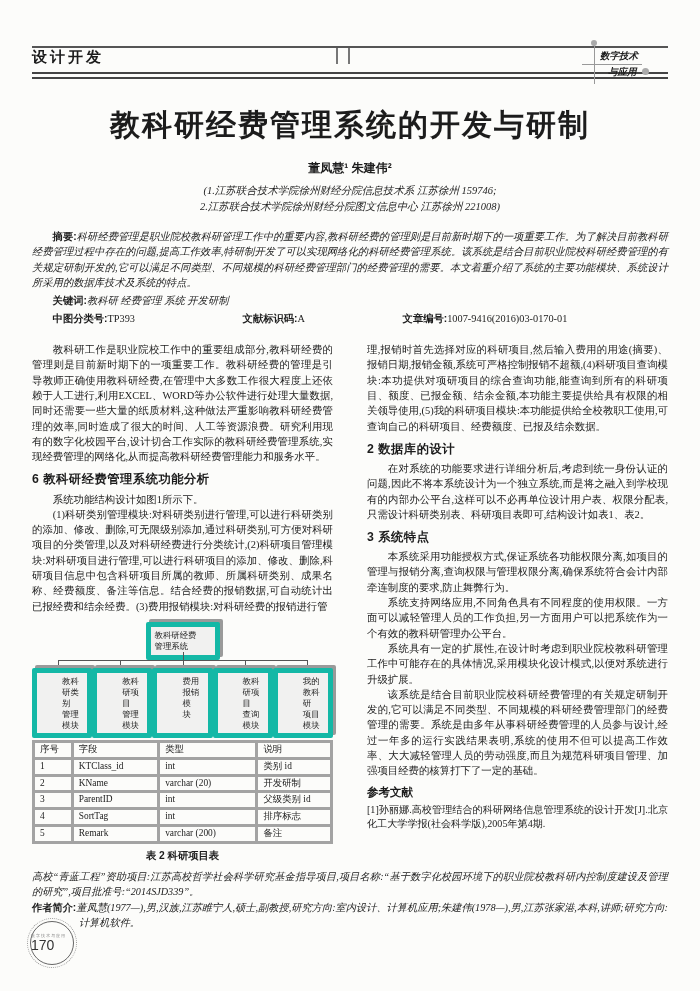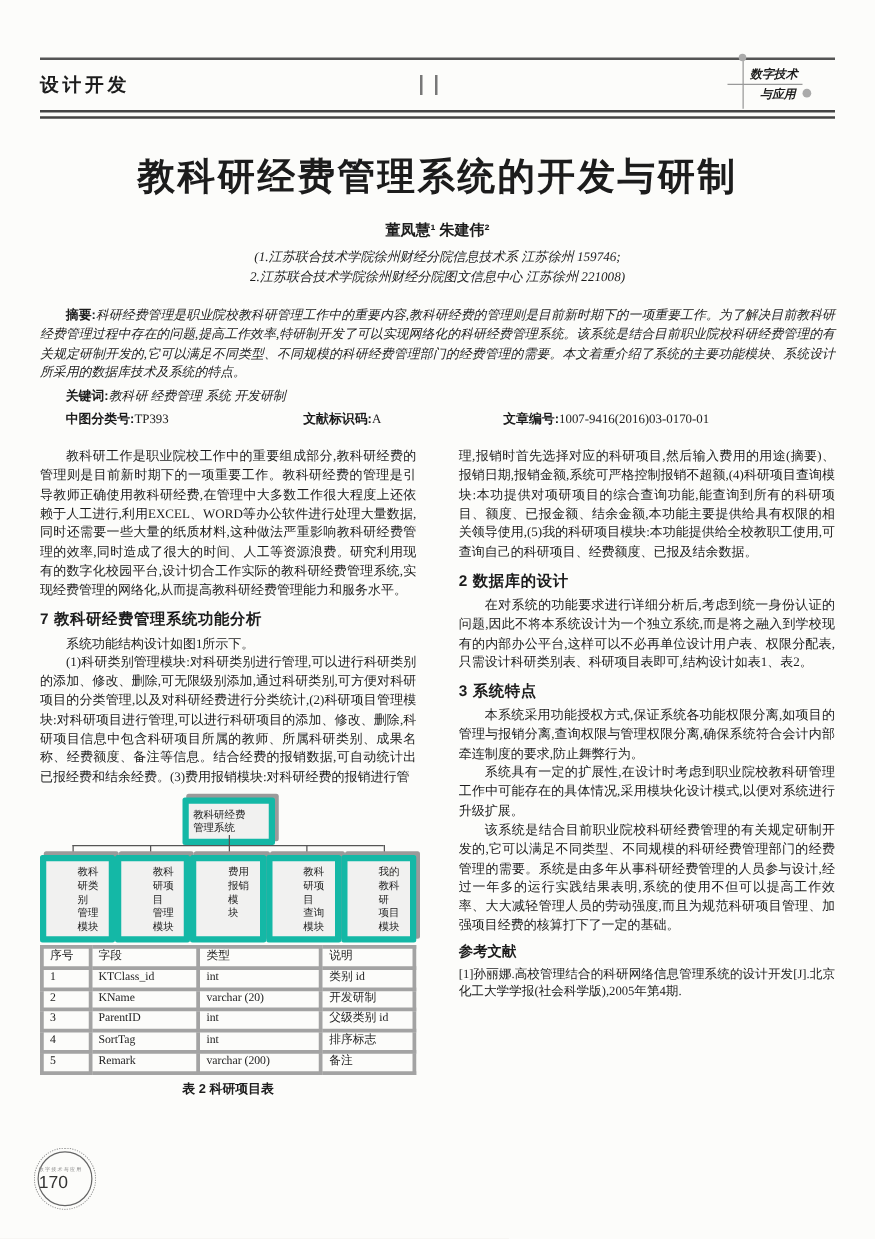--- a/index.html
+++ b/index.html
@@ -2,21 +2,21 @@
 <html><head>
 <meta charset="utf-8">
 <style>
   html,body{margin:0;padding:0;}
   body{width:700px;height:991px;background:#eceae6;font-family:"Liberation Serif",serif;color:#1c1c1c;}
   .page{position:relative;width:700px;height:991px;background:#fcfcfa;overflow:hidden;}
   .content{padding:0 32px;}
 
   
   .top-rule{margin:46px 32px 0 32px;border-top:2px solid #555;}
-  .header-row{margin:0 32px;display:flex;align-items:center;height:40px;}
+  .header-row{margin:0 32px;display:flex;align-items:flex-start;height:24px;}
   .section-label{font-family:"Liberation Sans",sans-serif;font-weight:bold;font-size:15px;letter-spacing:3px;}
   .header-bars{flex:1;display:flex;justify-content:center;gap:10px;}
   .header-bars i{display:block;width:2px;height:16px;background:#777;}
   .badge{position:relative;width:86px;height:34px;font-family:"Liberation Serif",serif;}
   .badge .v{position:absolute;left:12px;top:-4px;bottom:-2px;width:1px;background:#999;}
   .badge .h{position:absolute;left:0;top:16px;width:60px;height:1px;background:#999;}
   .badge .dot1{position:absolute;left:9px;top:-8px;width:6px;height:6px;border-radius:50%;background:#aaa;}
   .badge .dot2{position:absolute;left:60px;top:20px;width:7px;height:7px;border-radius:50%;background:#aaa;}
   .badge .t1{position:absolute;left:18px;top:2px;font-size:9.5px;font-weight:bold;font-style:italic;}
   .badge .t2{position:absolute;left:26px;top:18px;font-size:9.5px;font-weight:bold;font-style:italic;}
@@ -110,21 +110,21 @@
     <div class="meta-row">
       <span class="m1"><span class="lbl">中图分类号:</span><span>TP393</span></span>
       <span class="m2"><span class="lbl">文献标识码:</span><span>A</span></span>
       <span class="m3"><span class="lbl">文章编号:</span><span>1007-9416(2016)03-0170-01</span></span>
     </div>
 
     <div class="columns">
 
       <div class="col">
         <p class="ind">教科研工作是职业院校工作中的重要组成部分,教科研经费的管理则是目前新时期下的一项重要工作。教科研经费的管理是引导教师正确使用教科研经费,在管理中大多数工作很大程度上还依赖于人工进行,利用EXCEL、WORD等办公软件进行处理大量数据,同时还需要一些大量的纸质材料,这种做法严重影响教科研经费管理的效率,同时造成了很大的时间、人工等资源浪费。研究利用现有的数字化校园平台,设计切合工作实际的教科研经费管理系统,实现经费管理的网络化,从而提高教科研经费管理能力和服务水平。</p>
-        <h3 class="sec">7 教科研经费管理系统功能分析</h3>
+        <h3 class="sec">6 教科研经费管理系统功能分析</h3>
         <p class="ind">系统功能结构设计如图1所示下。</p>
         <p class="ind">(1)科研类别管理模块:对科研类别进行管理,可以进行科研类别的添加、修改、删除,可无限级别添加,通过科研类别,可方便对科研项目的分类管理,以及对科研经费进行分类统计,(2)科研项目管理模块:对科研项目进行管理,可以进行科研项目的添加、修改、删除,科研项目信息中包含科研项目所属的教师、所属科研类别、成果名称、经费额度、备注等信息。结合经费的报销数据,可自动统计出已报经费和结余经费。(3)费用报销模块:对科研经费的报销进行管</p>
 
         <div class="fig">
           <div class="obox oroot">
             <div>教科研经费</div>
             <div>管理系统</div>
           </div>
           <div class="cline" style="left:50%;top:30px;width:1px;height:8px;"></div>
           <div class="cline" style="left:8.8%;right:8.8%;top:38px;height:1px;"></div>
@@ -214,30 +214,35 @@
           </table>
 
       </div>
 
       <div class="col">
         <p>理,报销时首先选择对应的科研项目,然后输入费用的用途(摘要)、报销日期,报销金额,系统可严格控制报销不超额,(4)科研项目查询模块:本功提供对项研项目的综合查询功能,能查询到所有的科研项目、额度、已报金额、结余金额,本功能主要提供给具有权限的相关领导使用,(5)我的科研项目模块:本功能提供给全校教职工使用,可查询自己的科研项目、经费额度、已报及结余数据。</p>
         <h3 class="sec">2 数据库的设计</h3>
         <p class="ind">在对系统的功能要求进行详细分析后,考虑到统一身份认证的问题,因此不将本系统设计为一个独立系统,而是将之融入到学校现有的内部办公平台,这样可以不必再单位设计用户表、权限分配表,只需设计科研类别表、科研项目表即可,结构设计如表1、表2。</p>
         <h3 class="sec">3 系统特点</h3>
         <p class="ind">本系统采用功能授权方式,保证系统各功能权限分离,如项目的管理与报销分离,查询权限与管理权限分离,确保系统符合会计内部牵连制度的要求,防止舞弊行为。</p>
+        <p class="ind">系统支持网络应用,不同角色具有不同程度的使用权限。一方面可以减轻管理人员的工作负担,另一方面用户可以把系统作为一个有效的教科研管理办公平台。</p>
         <p class="ind">系统具有一定的扩展性,在设计时考虑到职业院校教科研管理工作中可能存在的具体情况,采用模块化设计模式,以便对系统进行升级扩展。</p>
         <p class="ind">该系统是结合目前职业院校科研经费管理的有关规定研制开发的,它可以满足不同类型、不同规模的科研经费管理部门的经费管理的需要。系统是由多年从事科研经费管理的人员参与设计,经过一年多的运行实践结果表明,系统的使用不但可以提高工作效率、大大减轻管理人员的劳动强度,而且为规范科研项目管理、加强项目经费的核算打下了一定的基础。</p>
         <h4 class="refh">参考文献</h4>
         <div class="refs">
           <p>[1]孙丽娜.高校管理结合的科研网络信息管理系统的设计开发[J].北京化工大学学报(社会科学版),2005年第4期.</p>
 
         </div>
       </div>
     </div>
 
+    <div class="footnotes">
+      <p>高校“青蓝工程”资助项目:江苏高校哲学社会科学研究基金指导项目,项目名称:“基于数字化校园环境下的职业院校教科研内控制度建设及管理的研究”,项目批准号:“2014SJD339”。</p>
+      <p class="bio"><span class="lbl">作者简介:</span><span>董凤慧(1977—),男,汉族,江苏睢宁人,硕士,副教授,研究方向:室内设计、计算机应用;朱建伟(1978—),男,江苏张家港,本科,讲师;研究方向:计算机软件。</span></p>
+    </div>
   </div>
 
   <div class="stamp">
     <span class="ring">数字技术与应用</span>
     <span class="num">170</span>
   </div>
 
 </div>
 
 </body></html>

